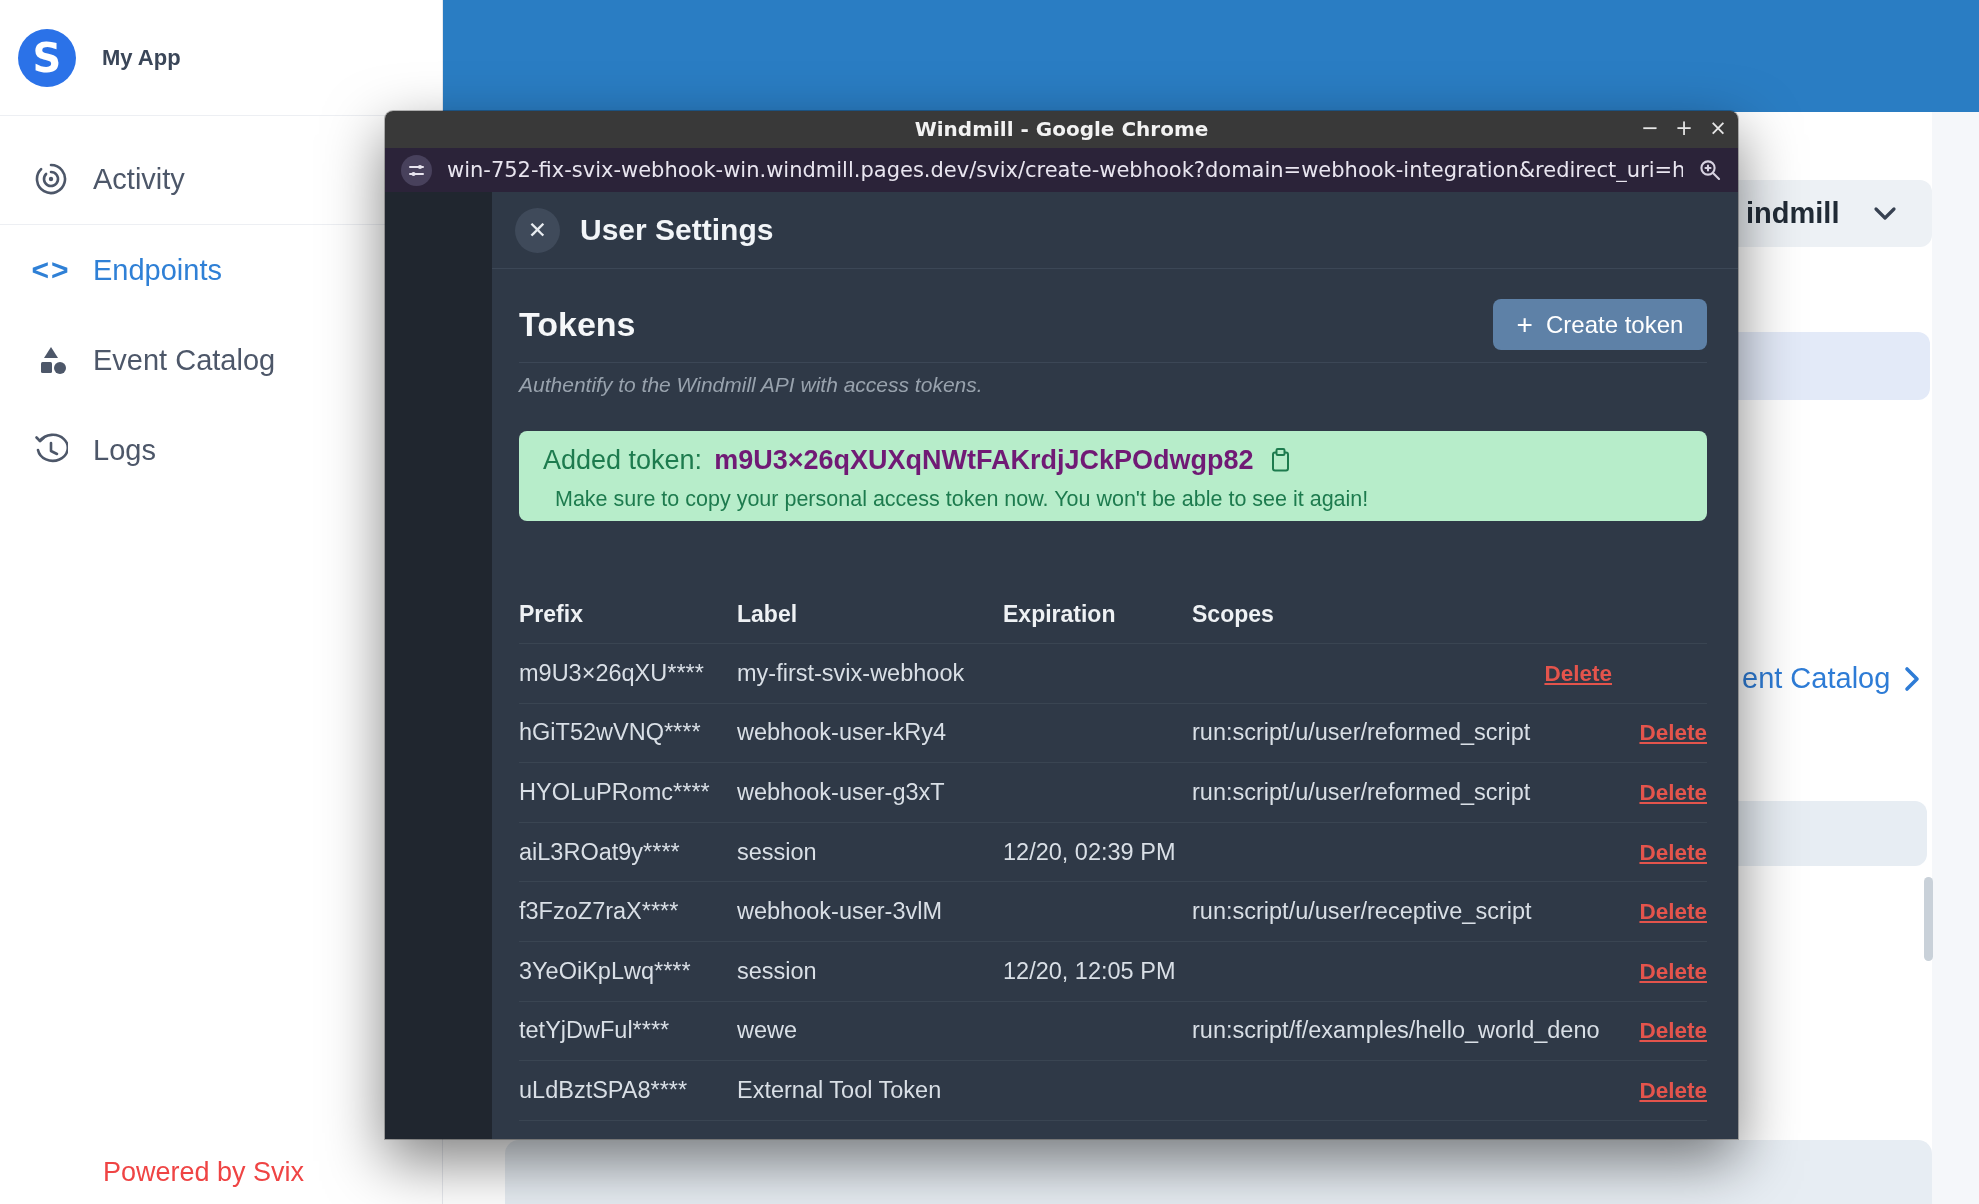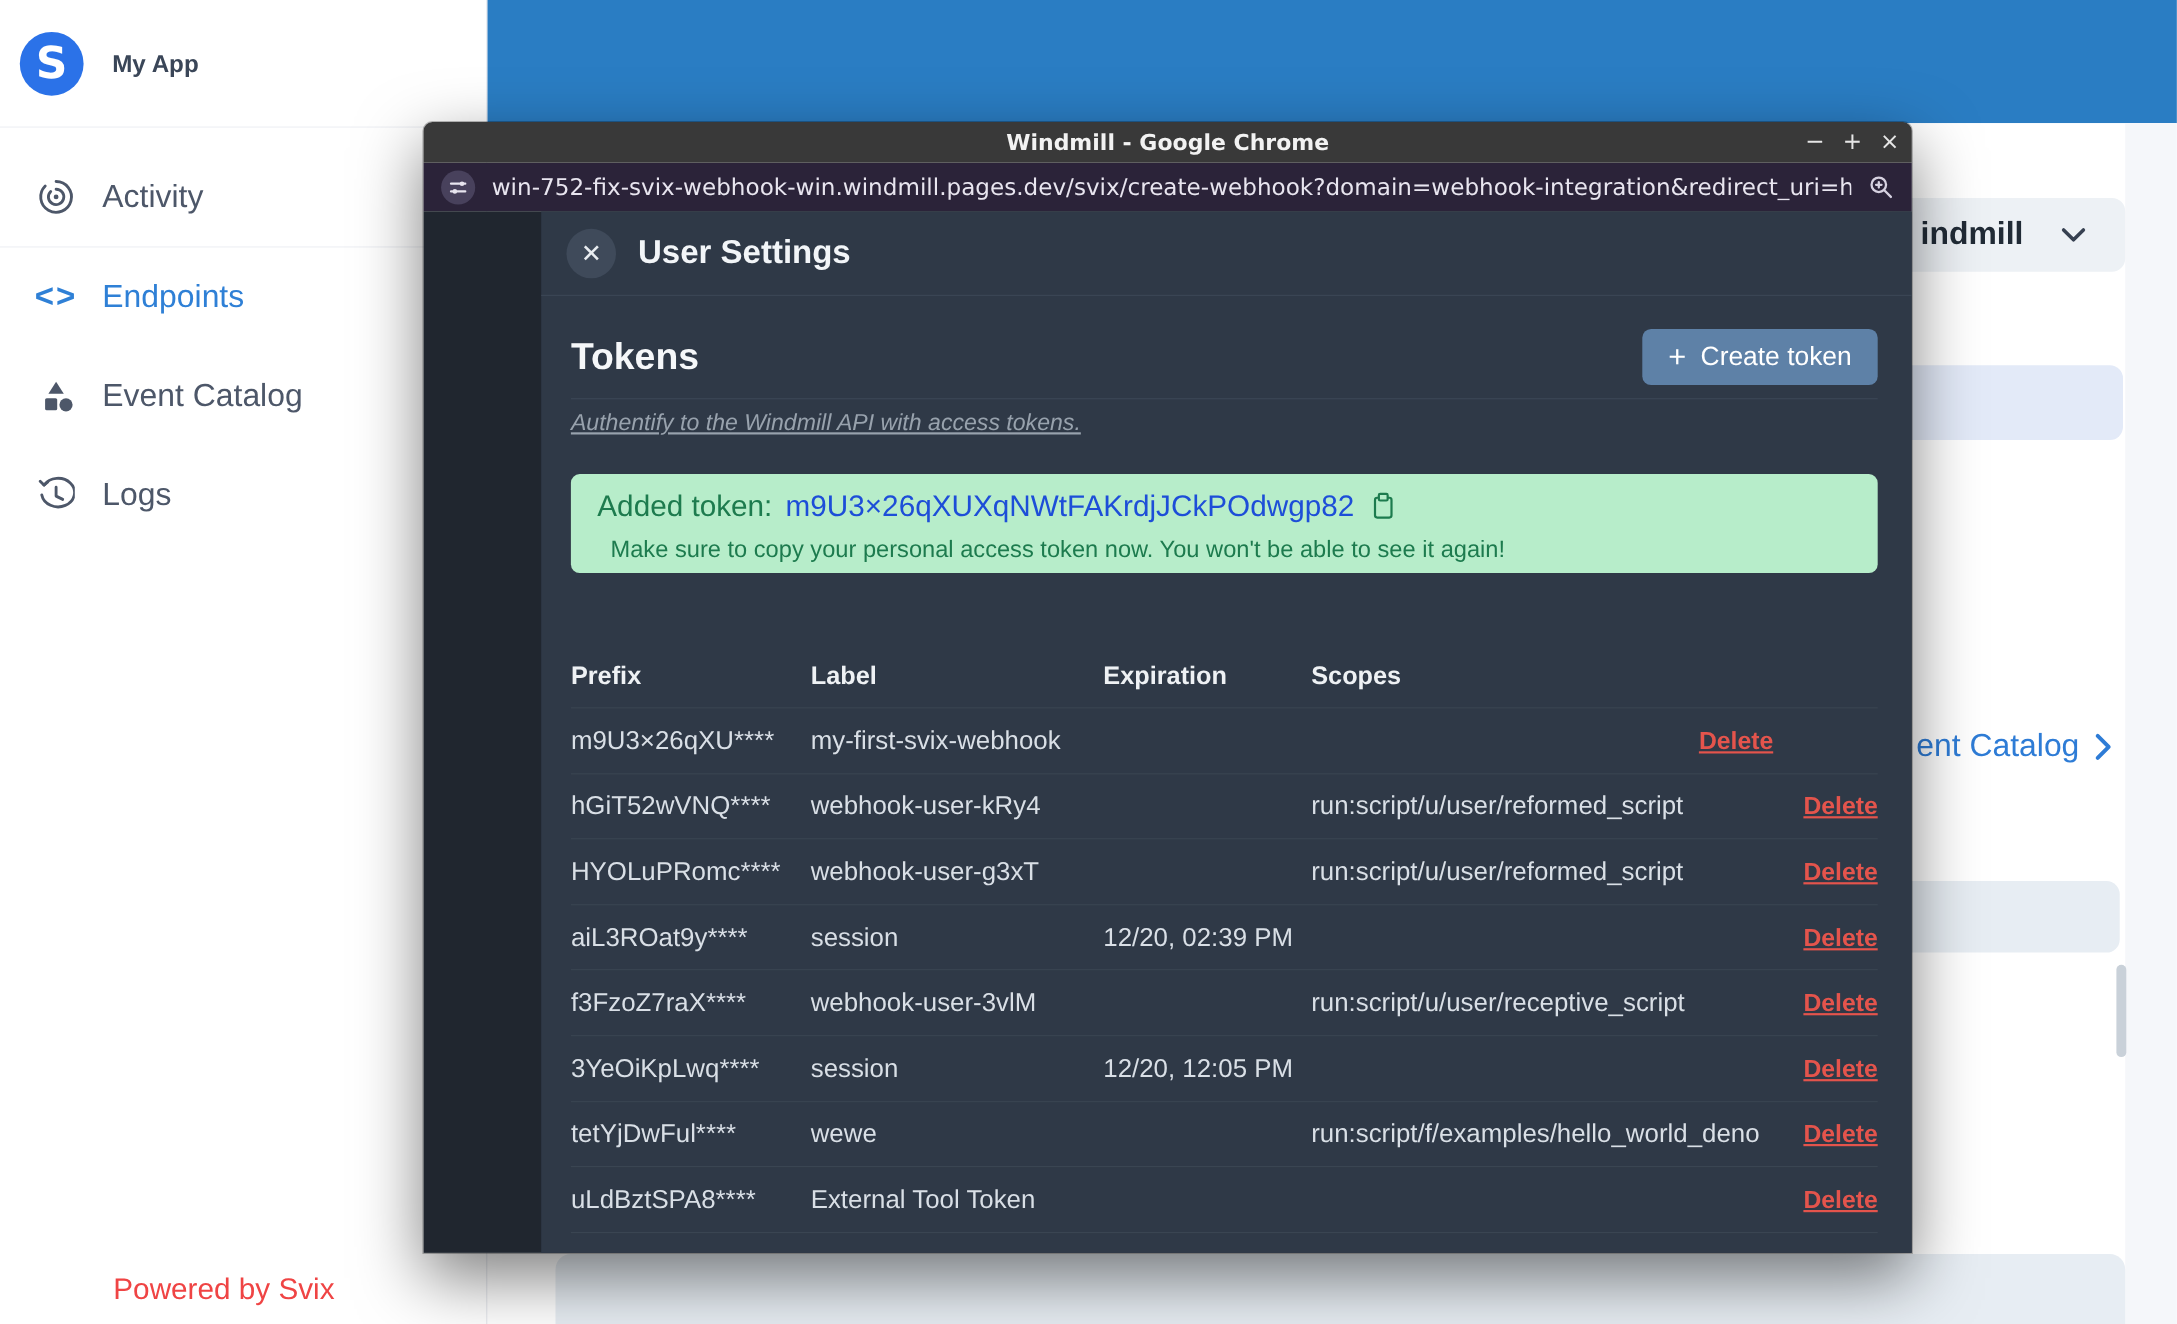--- a/index.html
+++ b/index.html
@@ -65,25 +65,25 @@
     display:flex;align-items:center;justify-content:center;cursor:pointer;}
   .drawer-title{font-size:30px;font-weight:600;color:#f2f5f8;}
   .drawer-body{padding:0 31px 0 27px;}
   .tokens-row{margin-top:30px;display:flex;justify-content:space-between;align-items:center;}
   .tokens-h{font-size:34px;font-weight:bold;color:#f5f7f9;}
   .create-btn{width:214px;height:51px;border-radius:8px;background:#5e81a7;color:#fff;border:none;
     display:flex;align-items:center;justify-content:center;gap:13px;font-size:24px;cursor:pointer;
     font-family:"Liberation Sans",sans-serif;}
   .create-btn .plus{font-size:28px;font-weight:300;line-height:1;}
   .sec-hr{border:none;border-top:1px solid #3c4756;margin:12px 0 0 0;}
-  .sec-sub{margin-top:10px;font-size:21px;font-style:italic;color:#98a2ad;text-decoration:underline;}
+  .sec-sub{margin-top:10px;font-size:21px;font-style:italic;color:#98a2ad;}
   .alert{margin-top:34px;height:90px;border-radius:8px;background:#b7edca;box-sizing:border-box;
     padding:14px 0 0 24px;color:#1d7b4e;}
   .alert-line1{display:flex;align-items:center;gap:12px;font-size:27px;}
-  .alert-token{font-weight:normal;color:#1d4ed8;}
+  .alert-token{font-weight:bold;color:#701a75;}
   .copy-icon{display:flex;cursor:pointer;margin-left:2px;}
   .alert-line2{margin:11px 0 0 12px;font-size:21.5px;}
   .thead{margin-top:64px;height:58px;display:grid;grid-template-columns:218px 266px 189px 1fr 95px;
     align-items:center;font-size:23px;font-weight:bold;color:#eef1f4;}
   .trow{height:58.6px;display:grid;grid-template-columns:218px 266px 189px 1fr 95px;align-items:center;
     font-size:23.5px;color:#d9dfe6;border-top:1px solid #3a4552;}
   .c-scopes{white-space:nowrap;}
   .c-del{text-align:right;}
   .c-del a,.c-del{color:#e4544c;}
   .del-link{font-size:22.5px;font-weight:600;text-decoration:underline;cursor:pointer;}

